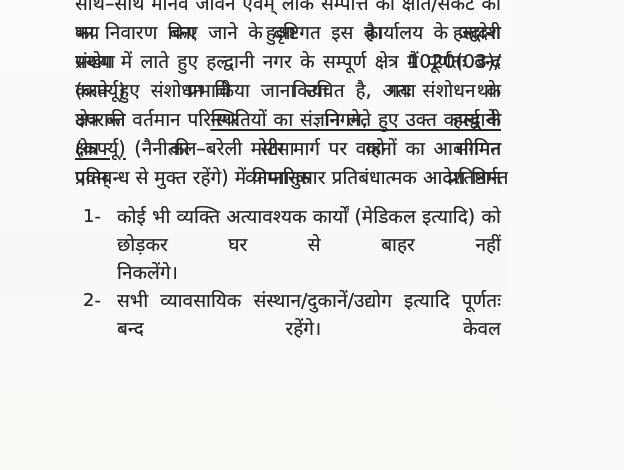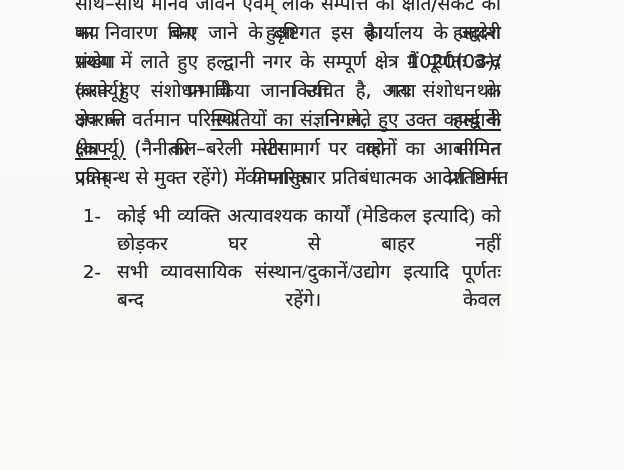--- a/index.html
+++ b/index.html
@@ -63,21 +63,20 @@
     font-size: 18px;
     line-height: 28px;
   }
   .item-lines {
     flex: 1 1 auto;
     min-width: 0;
   }
   .iline {
     font-size: 19px;
     line-height: 28px;
-    font-family: Liberation Serif, serif;
   }
   .iline.j {
     text-align: justify;
     text-align-last: justify;
   }
 </style>
 </head>
 <body>
 
 <div class="page">
@@ -89,20 +88,21 @@
     <div class="pline j"><span>करते हुए संशोधन किया जाना उचित है, अतः संशोधन के उपरान्त </span><span class="u">नगर निगम, हल्द्वानी</span></div>
     <div class="pline j"><span>क्षेत्र की वर्तमान परिस्थितियों का संज्ञान लेते हुए उक्त कर्फ्यू के क्षेत्र की सीमा को सीमित</span></div>
     <div class="pline j"><span class="u">(कर्फ्यू)</span><span> (नैनीताल–बरेली मोटर मार्ग पर वाहनों का आवागमन एवम् व्यापारिक प्रतिष्ठान</span></div>
     <div class="pline"><span>प्रतिबन्ध से मुक्त रहेंगे) में निम्नानुसार प्रतिबंधात्मक आदेश निर्गत किया जाता है :–</span></div>
 
     <ol class="order-list">
       <li class="order-item">
         <span class="marker">1-</span>
         <div class="item-lines">
           <div class="iline j"><span>कोई भी व्यक्ति अत्यावश्यक कार्यों (मेडिकल इत्यादि) को छोड़कर घर से बाहर नहीं</span></div>
+          <div class="iline"><span>निकलेंगे।</span></div>
         </div>
       </li>
       <li class="order-item">
         <span class="marker">2-</span>
         <div class="item-lines">
           <div class="iline j"><span>सभी व्यावसायिक संस्थान/दुकानें/उद्योग इत्यादि पूर्णतः बन्द रहेंगे। केवल</span></div>
         </div>
       </li>
     </ol>
 

